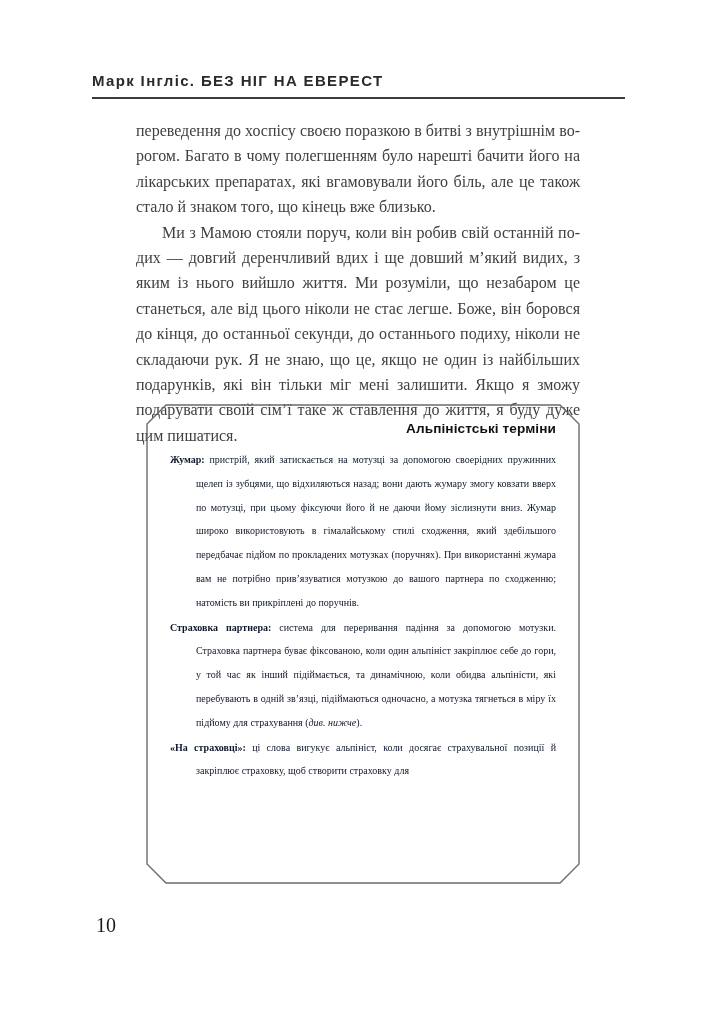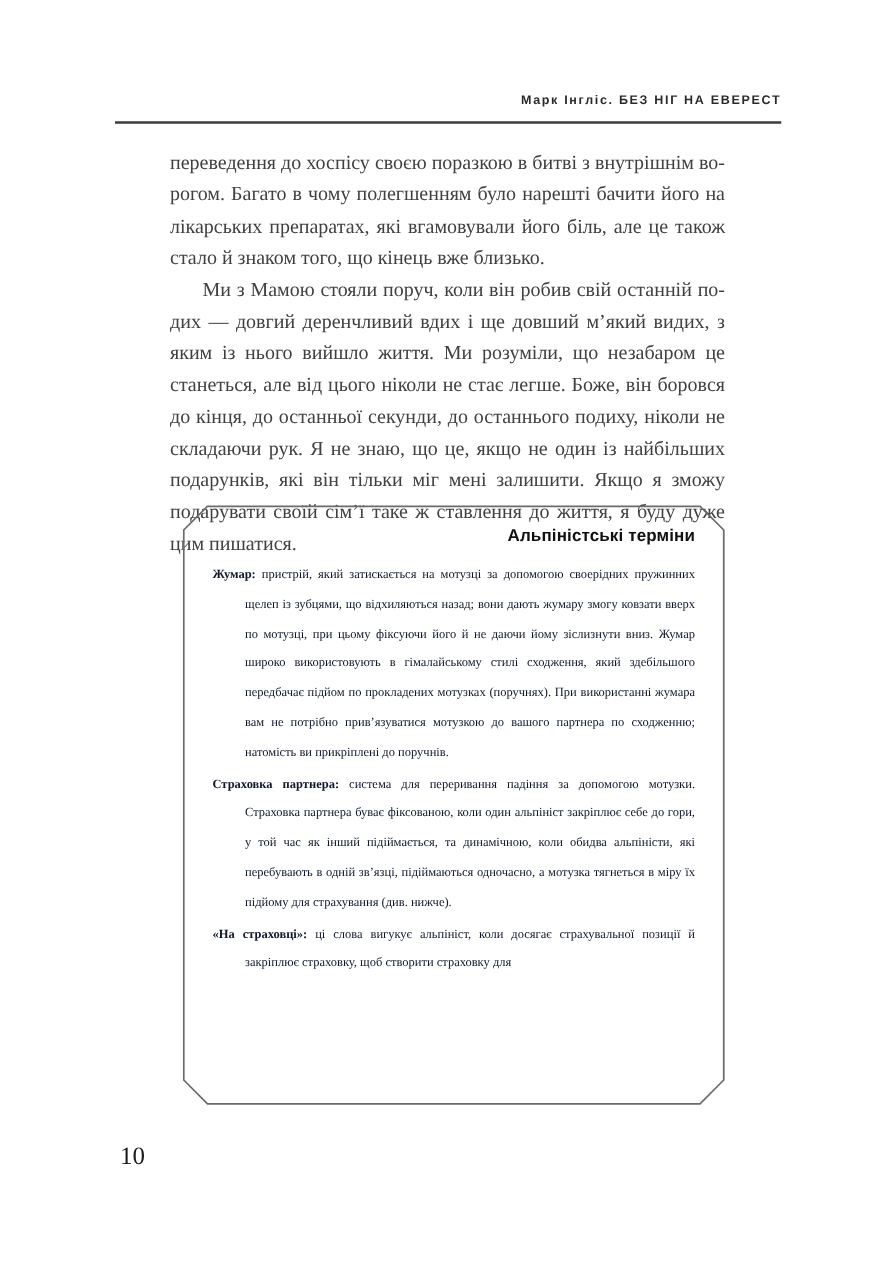--- a/index.html
+++ b/index.html
@@ -23,27 +23,26 @@
   
   .running-head {
     position: absolute;
     left: 92px;
     top: 74px;
     width: 533px;
   }
 
   .running-head-text {
     font-family: "Liberation Sans", "DejaVu Sans", sans-serif;
-    font-size: 10px;
+    font-size: 15px;
     font-weight: 600;
     letter-spacing: 1.35px;
     color: #2a2a2a;
     white-space: nowrap;
     line-height: 14px;
-    text-align: right;
   }
 
   .running-head-rule {
     margin-top: 9px;
     height: 2px;
     background: #3c3c3c;
     width: 533px;
   }
 
   
@@ -121,20 +120,21 @@
     text-indent: -26px;
     margin: 0 0 1px 0;
     color: #0f172a;
   }
 
   .term-name {
     font-weight: bold;
   }
 
   .term-em {
+    font-style: italic;
   }
 
   
   .folio {
     position: absolute;
     left: 96px;
     top: 916px;
     font-size: 20px;
     line-height: 18px;
     color: #1b1b1b;

